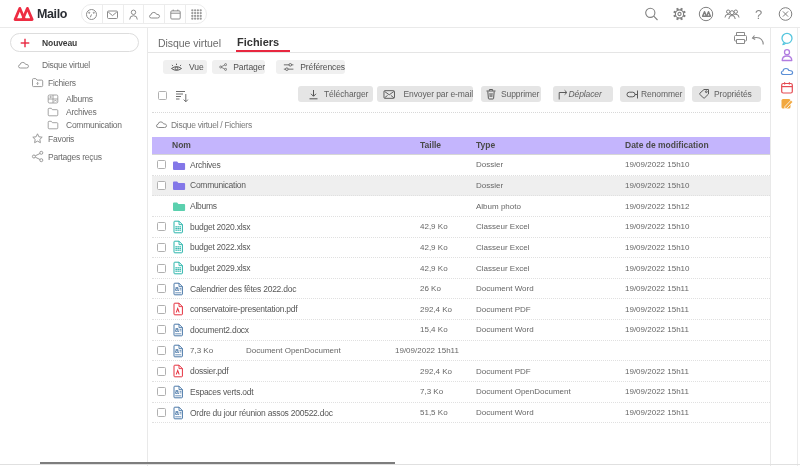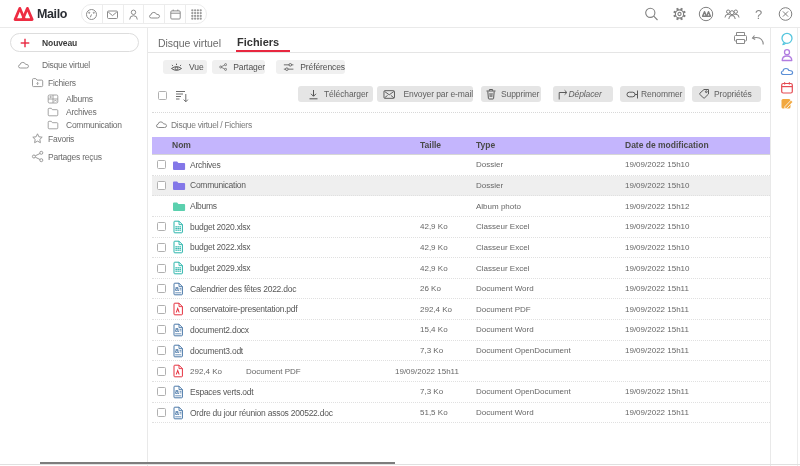--- a/index.html
+++ b/index.html
@@ -506,35 +506,35 @@
         <svg width="12" height="14" viewBox="0 0 12 14" stroke="#4a78a8">
           <use href="#docsh"></use>
           <text x="3" y="9" font-size="7" font-weight="bold" fill="#4a78a8" stroke="none" font-family="Liberation Sans">a</text>
           <g stroke-width="0.8">
             <line x1="7.6" y1="6.4" x2="9.4" y2="6.4"></line>
             <line x1="7.6" y1="7.9" x2="9.4" y2="7.9"></line>
             <line x1="3.2" y1="10.8" x2="9.2" y2="10.8"></line>
           </g>
         </svg>
       </div>
-      <div class="c-name">document3.odt</div>
       <div class="c-size">7,3 Ko</div>
       <div class="c-type">Document OpenDocument</div>
       <div class="c-date">19/09/2022 15h11</div>
     </div>
 <div class="row">
       <div class="c-cb">
         <div class="cb"></div>
       </div>
       <div class="c-ico">
         <svg width="12" height="14" viewBox="0 0 12 14" stroke="#e5313f">
           <use href="#docsh"></use>
           <path d="M3.7 10.6 L5.7 5 L7.7 10.6 L6.6 10.6 L5.7 7.9 L4.8 10.6 Z" fill="#e5313f" stroke="none"></path>
         </svg>
       </div>
+      <div class="c-name">dossier.pdf</div>
       <div class="c-size">292,4 Ko</div>
       <div class="c-type">Document PDF</div>
       <div class="c-date">19/09/2022 15h11</div>
     </div>
 <div class="row">
       <div class="c-cb">
         <div class="cb"></div>
       </div>
       <div class="c-ico">
         <svg width="12" height="14" viewBox="0 0 12 14" stroke="#4a78a8">

